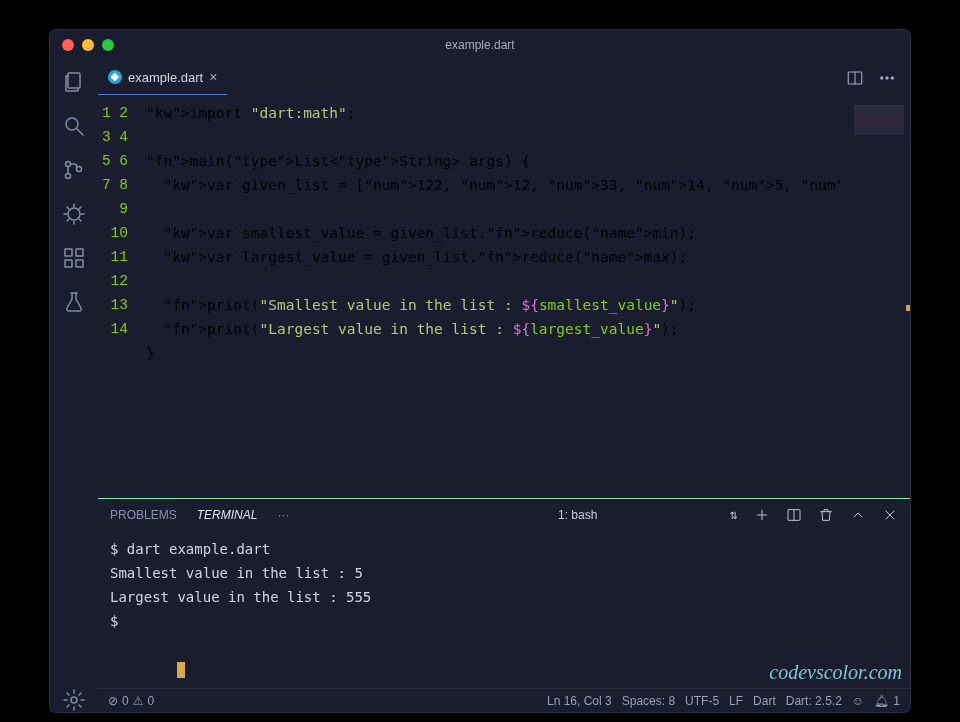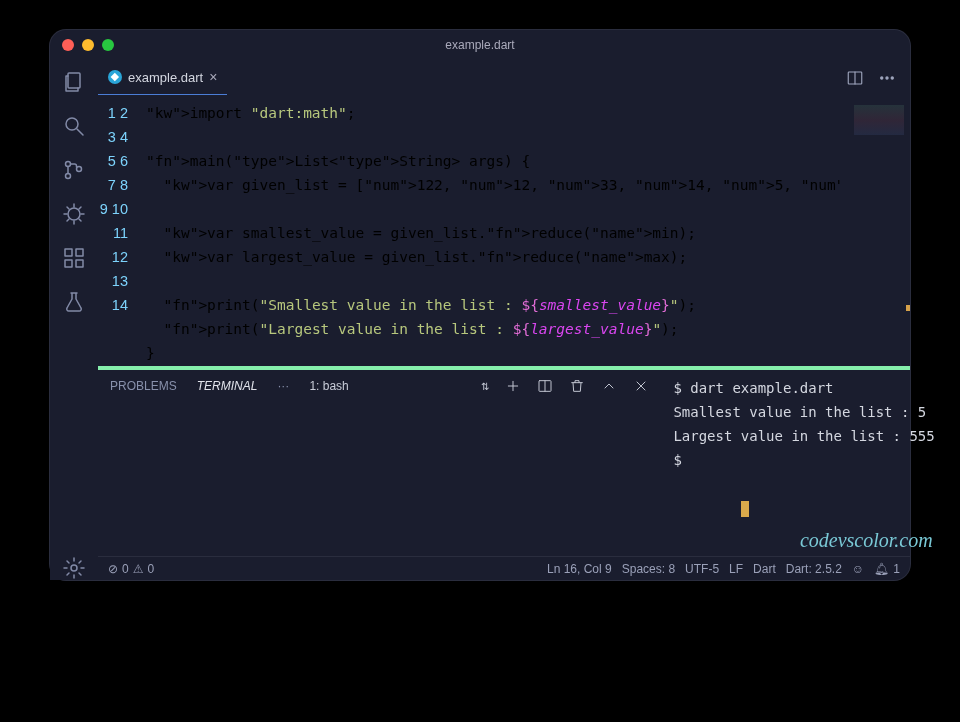--- a/index.html
+++ b/index.html
@@ -1,52 +1,52 @@
 <!DOCTYPE html>
 <html><head>
 <meta charset="utf-8">
 <style>
   * { box-sizing: border-box; margin: 0; padding: 0; }
   body { background: #000; font-family: -apple-system, "Segoe UI", Arial, sans-serif; width: 960px; height: 722px; overflow: hidden; }
-  .window { position: absolute; left: 50px; top: 30px; width: 860px; height: 550px; background: #1a1d2e; border-radius: 16px; display: flex; flex-direction: column; box-shadow: 0 0 0 1px #2a2d3e; }
+  .window { position: absolute; left: 50px; top: 30px; width: 860px; height: 682px; background: #1a1d2e; border-radius: 6px; display: flex; flex-direction: column; box-shadow: 0 0 0 1px #2a2d3e; }
   .titlebar { height: 30px; display: flex; align-items: center; padding: 0 12px; gap: 8px; position: relative; }
   .traffic { display: flex; gap: 8px; }
   .traffic span { width: 12px; height: 12px; border-radius: 50%; }
   .red { background: #ff5f57; } .yellow { background: #febc2e; } .green { background: #28c840; }
   .title { position: absolute; left: 0; right: 0; text-align: center; font-size: 12px; color: #aab; pointer-events: none; }
   .body { flex: 1; display: flex; min-height: 0; }
   .activitybar { width: 48px; background: #1a1d2e; display: flex; flex-direction: column; align-items: center; padding-top: 10px; gap: 20px; }
   .activitybar .icon { width: 24px; height: 24px; color: #828aa7; cursor: pointer; display:flex; align-items:center; justify-content:center; }
   .activitybar .spacer { flex: 1; }
   .main { flex: 1; display: flex; flex-direction: column; min-width: 0; }
   .tabbar { height: 35px; display: flex; align-items: center; }
   .tab { height: 100%; display: flex; align-items: center; gap: 6px; padding: 0 10px; color: #d3d6e0; font-size: 13px; border-bottom: 1px solid #4b7dd6; }
   .tab .dart-ico { width:14px; height:14px; background:#2aa5d8; border-radius:50%; position:relative; }
   .tab .dart-ico::after { content:""; position:absolute; left:30%; top:30%; width:40%; height:40%; background:#fff; transform:rotate(45deg); }
   .tab-close { color:#aab; font-size:14px; cursor:pointer; }
   .tabbar .spacer { flex: 1; }
   .tab-icons { display:flex; gap:14px; padding-right:14px; color:#a0a7bf; }
   .tab-icons .icon { cursor:pointer; width:18px; height:18px; display:flex; align-items:center; justify-content:center; }
   .editor-area { flex: 1; display:flex; min-height:0; position:relative; }
-  .gutter { width: 48px; text-align: right; padding-right: 18px; font-family: Liberation Sans, sans-serif; font-size: 14.5px; color: #7dd3fc; padding-top: 6px; line-height: 24px; }
+  .gutter { width: 48px; text-align: right; padding-right: 18px; font-family: Liberation Mono, monospace; font-size: 14.5px; color: #84cc16; padding-top: 6px; line-height: 24px; }
   .code { flex:1; font-family: Menlo, Consolas, monospace; font-size: 14.5px; line-height:24px; padding-top:6px; white-space: pre; overflow:hidden; }
   .minimap { width: 70px; position:relative; }
   .minimap-thumb { position:absolute; top:10px; right:6px; width:50px; height:30px; background: linear-gradient(0deg, rgba(100,130,200,.25) 0%, rgba(200,100,120,.25) 50%, rgba(120,200,150,.25) 100%); opacity:.5; }
-  .mm-marker { position:absolute; right:0; top:210px; width:4px; height:6px; background:#d5a14a; } .str { color:#b7c77d; } .field{color:#d946ef;font-style:italic;} .interp{color:#e06cd5;}
-  .panel { height: 190px; border-top: 4px solid #86efac; display:flex; flex-direction:row; }
+  .mm-marker { position:absolute; right:0; top:210px; width:4px; height:6px; background:#d5a14a; } .str { color:#b7c77d; } .field{color:#84cc16;} .interp{color:#e06cd5;}
+  .panel { height: 190px; border-top: 1px solid #86efac; display:flex; flex-direction:column; }
   .panel-tabs { display:flex; align-items:center; height:32px; padding:0 12px; gap:20px; font-size:12px; color:#8890ab; }
   .panel-tabs .ptab { cursor:pointer; }
   .panel-tabs .active { color:#e0e2ea;font-style:italic; }
   .ptab-right { margin-left:auto; display:flex; gap:16px; }
   .select { background:transparent; border:none; color:#c8ccd8; font-size:12px; cursor:pointer; display:flex; align-items:center; gap:6px; min-width:180px; }
   .select-arrow { color:#c8ccd8; font-size:10px; }
   .picon { color:#c0c4d0; cursor:pointer; width:16px;height:16px; display:flex;align-items:center;justify-content:center;}
   .terminal { flex:1; padding: 6px 12px; font-family: Menlo, Consolas, monospace; font-size: 14px; line-height:24px; color:#d4d7e0; white-space:pre; position:relative; }
   .cursor { display:inline-block; width:8px; height:16px; background:#d9a94b; vertical-align:middle; }
-  .watermark { position:absolute; right:14px; bottom:4px; color:#7ac9d6; font-family: "Brush Script MT", cursive; font-size:20px; font-style:italic; }
+  .watermark { position:absolute; right:8px; bottom:4px; color:#7ac9d6; font-family: "Brush Script MT", cursive; font-size:20px; font-style:italic; }
   .statusbar { height:24px; display:flex; align-items:center; padding:0 10px; gap:10px; font-size:12px; color:#9aa0b8; border-top:1px solid #2a2d3e; }
   .statusbar .spacer { flex:1; }
   .stat-item { display:flex; align-items:center; gap:4px; cursor:pointer; }
   svg { width:100%; height:100%; fill:none; stroke:currentColor; stroke-width:1.5; stroke-linecap:round; stroke-linejoin:round; }
 </style>
 </head>
 <body>
 
 <div class="window">
   <div class="titlebar">
@@ -220,21 +220,21 @@
       </div>
 
       <div class="statusbar">
         <div class="stat-item">
           <span>⊘</span>
           <span>0</span>
           <span>⚠</span>
           <span>0</span>
         </div>
         <div class="spacer"></div>
-        <div class="stat-item">Ln 16, Col 9</div>
+        <div class="stat-item">Ln 16, Col 3</div>
         <div class="stat-item">Spaces: 8</div>
         <div class="stat-item">UTF-5</div>
         <div class="stat-item">LF</div>
         <div class="stat-item">Dart</div>
         <div class="stat-item">Dart: 2.5.2</div>
         <div class="stat-item">☺</div>
         <div class="stat-item">
           <span>🔔︎</span>
           <span>1</span>
         </div>

